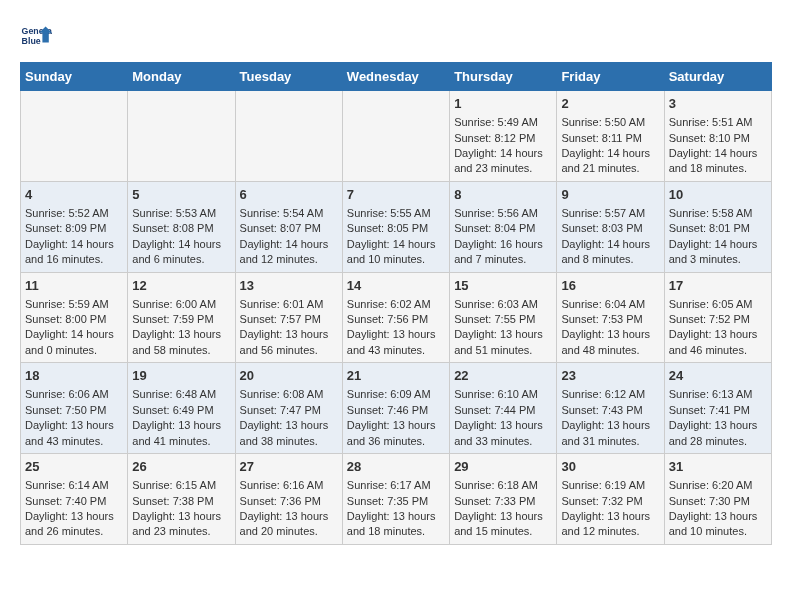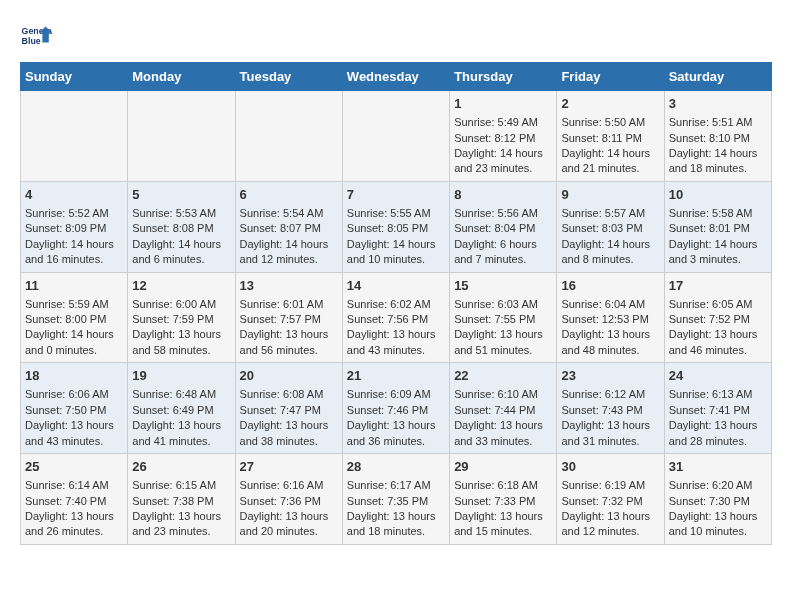--- a/index.html
+++ b/index.html
@@ -153,21 +153,21 @@
         <td>
           <span class="day-num">7</span>
           <div>Sunrise: 5:55 AM</div>
           <div>Sunset: 8:05 PM</div>
           <div>Daylight: 14 hours and 10 minutes.</div>
         </td>
         <td>
           <span class="day-num">8</span>
           <div>Sunrise: 5:56 AM</div>
           <div>Sunset: 8:04 PM</div>
-          <div>Daylight: 6 hours and 7 minutes.</div>
+          <div>Daylight: 16 hours and 7 minutes.</div>
         </td>
         <td>
           <span class="day-num">9</span>
           <div>Sunrise: 5:57 AM</div>
           <div>Sunset: 8:03 PM</div>
           <div>Daylight: 14 hours and 8 minutes.</div>
         </td>
         <td>
           <span class="day-num">10</span>
           <div>Sunrise: 5:58 AM</div>
@@ -202,21 +202,21 @@
         </td>
         <td>
           <span class="day-num">15</span>
           <div>Sunrise: 6:03 AM</div>
           <div>Sunset: 7:55 PM</div>
           <div>Daylight: 13 hours and 51 minutes.</div>
         </td>
         <td>
           <span class="day-num">16</span>
           <div>Sunrise: 6:04 AM</div>
-          <div>Sunset: 12:53 PM</div>
+          <div>Sunset: 7:53 PM</div>
           <div>Daylight: 13 hours and 48 minutes.</div>
         </td>
         <td>
           <span class="day-num">17</span>
           <div>Sunrise: 6:05 AM</div>
           <div>Sunset: 7:52 PM</div>
           <div>Daylight: 13 hours and 46 minutes.</div>
         </td>
       </tr>
       <tr>

